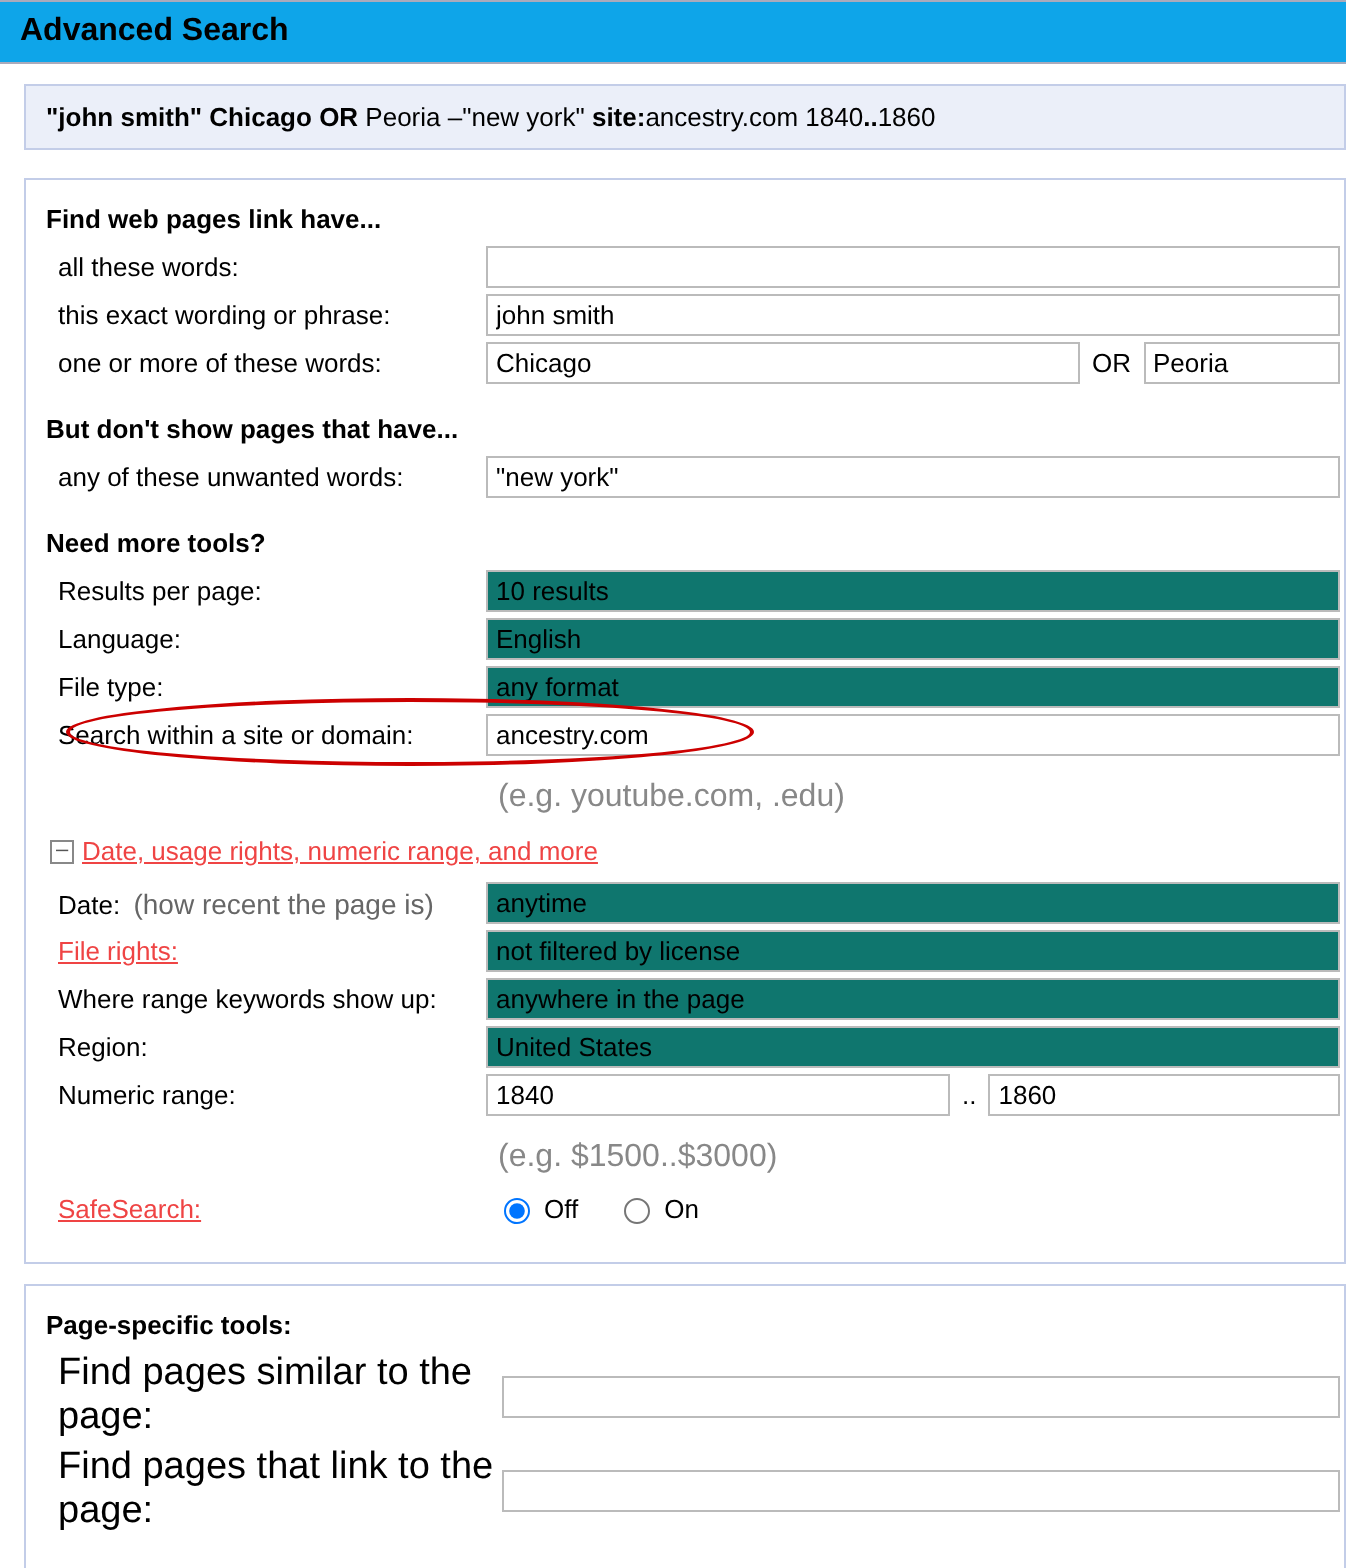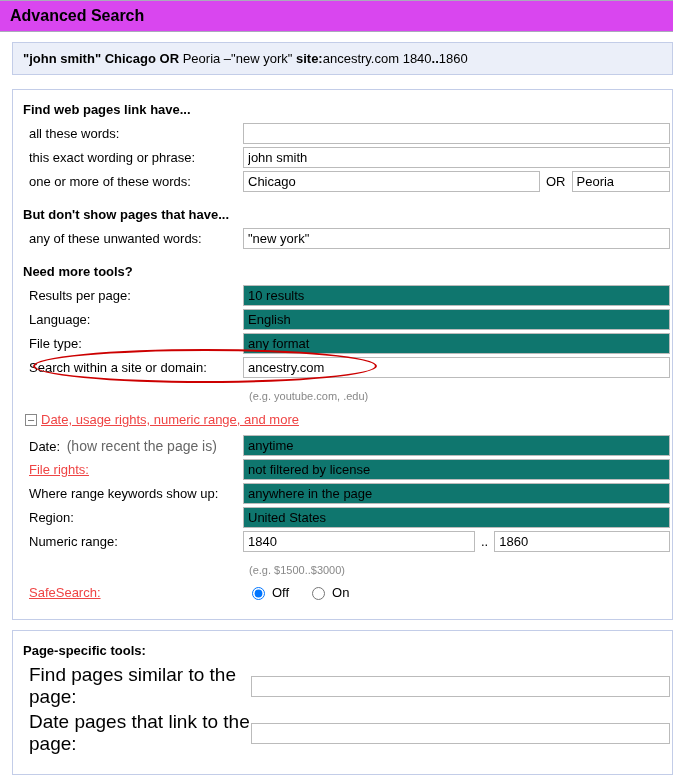--- a/index.html
+++ b/index.html
@@ -1,29 +1,29 @@
 <!DOCTYPE html>
 <html><head>
 <meta charset="utf-8">
 <style>
 * { box-sizing: border-box; }
 body { margin: 0; font-family: Arial, sans-serif; font-size: 13px; color: #000; background: #fff; width: 673px; }
-.header-bar { background: #d946ef; border-top: 1px solid #aab; border-bottom: 1px solid #aab; padding: 6px 10px; font-weight: bold; font-size: 16px; }
+.header-bar { background: #0ea5e9; border-top: 1px solid #aab; border-bottom: 1px solid #aab; padding: 6px 10px; font-weight: bold; font-size: 16px; }
 .content { padding: 10px 0 0 12px; }
 .query-bar { background: #ebeff9; border: 1px solid #c3cde8; padding: 8px 10px; margin-bottom: 14px; font-size: 13px; }
 .query-bar .q-bold { font-weight: bold; }
 .main-box { border: 1px solid #c3cde8; padding: 10px 2px 16px 10px; margin-bottom: 10px; }
 .section-title { font-weight: bold; font-size: 13px; margin: 2px 0 6px 0; }
 .row { display: flex; align-items: center; margin: 3px 0; }
 .row .lbl { width: 220px; padding-left: 6px; font-size: 13px; }
 .row input[type="text"], .row select { height: 21px; font-size: 13px; padding: 0 4px; border: 1px solid #bbb; font-family: Arial, sans-serif; }
 .fld-full { flex: 1; min-width: 0; }
 .or-word { margin: 0 6px; font-size: 13px; }
 .sel { flex: 1; min-width: 0; background: #0f766e; }
-.hint { font-size: 11px; color: #888; margin-left: 226px; margin-top: 12px; }
+.hint { font-size: 16px; color: #888; margin-left: 226px; margin-top: 12px; }
 .expand-row { margin: 10px 0 8px 2px; display: flex; align-items: center; }
 .expand-icon { width: 12px; height: 12px; border: 1px solid #888; display: inline-flex; align-items: center; justify-content: center; font-size: 11px; line-height: 1; margin-right: 4px; color:#555; background:#fff; }
 .link { color: #ef4444; text-decoration: underline; cursor: pointer; }
 .small-desc { font-size: 14px; color: #666; margin-left: 3px; }
 .range-sep { margin: 0 6px; }
 .radio-grp { display: flex; align-items: center; gap: 4px; margin-left: 4px; }
 .radio-grp label { margin-right: 14px; }
 .circle { position: absolute; border: 2px solid #cc0000; border-radius: 50%; width: 344px; height: 34px; left: 10px; top: -8px; pointer-events: none; }
 .domain-row-wrap { position: relative; }
 .tools-row .lbl2 { width: 228px; padding-left: 6px; font-size: 19px; }
@@ -143,18 +143,18 @@
 
   </div>
 
   <div class="main-box">
     <div class="section-title">Page-specific tools:</div>
     <div class="row tools-row">
       <div class="lbl2">Find pages similar to the page:</div>
       <input type="text" class="fld-full" style="">
     </div>
     <div class="row tools-row">
-      <div class="lbl2">Date pages that link to the page:</div>
+      <div class="lbl2">Find pages that link to the page:</div>
       <input type="text" class="fld-full" style="">
     </div>
   </div>
 
 </div>
 
 </body></html>

